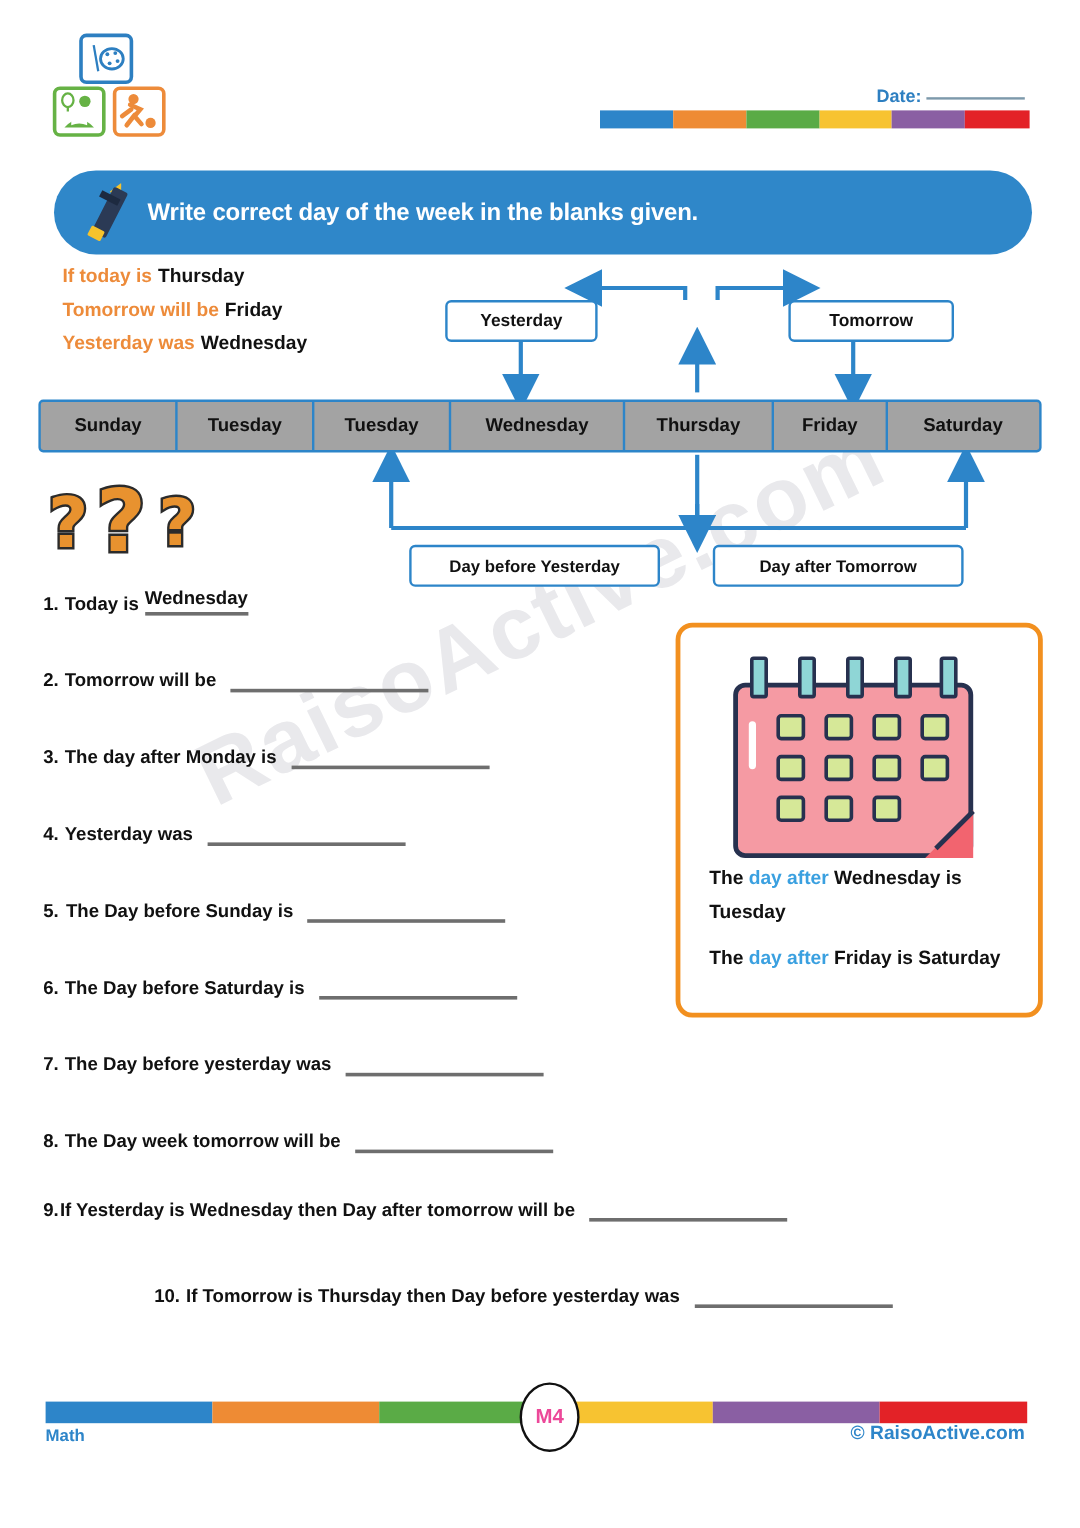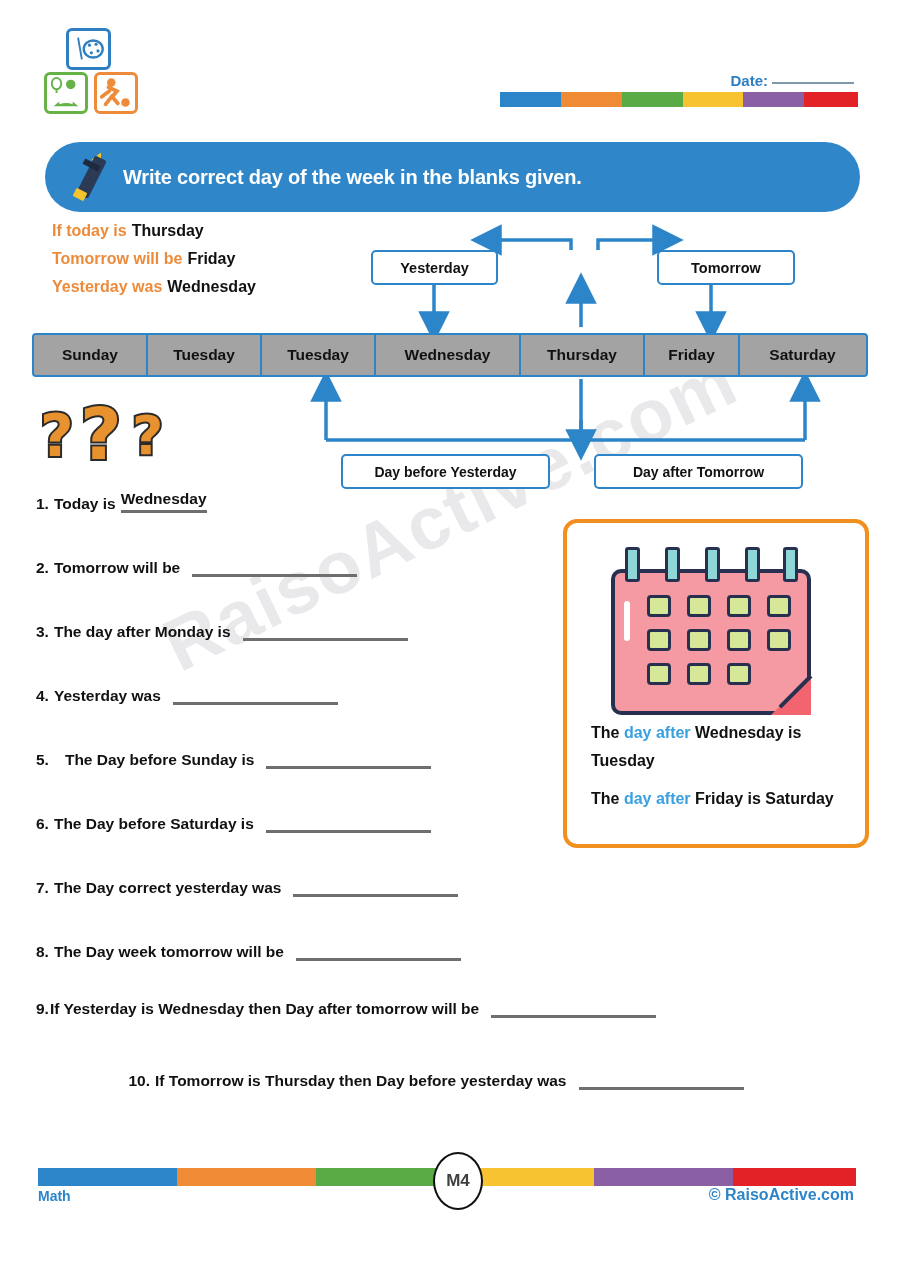--- a/index.html
+++ b/index.html
@@ -141,21 +141,21 @@
   .cal-line { position:absolute; font-size:16px; font-weight:800; color:#111; line-height:1.75; }
   #cl1 { left:24px; top:196px; width:268px; }
   #cl2 { left:24px; top:262px; width:268px; }
   .hl { color:#3aa0e0; }
 
   
   #m4 {
     position:absolute; left:433px; top:1152px; width:50px; height:58px;
     border:2.5px solid #111; border-radius:50%; background:#fff; z-index:5;
     display:flex; align-items:center; justify-content:center;
-    font-size:17px; font-weight:800; color:#404040;
+    font-size:17px; font-weight:800; color:#ec4899;
   }
   #foot-math { position:absolute; left:38px; top:1188px; font-size:14px; font-weight:800; color:#2d85c9; }
   #foot-copy { position:absolute; right:46px; top:1186px; font-size:16px; font-weight:700; color:#2d85c9; }
 </style>
 </head>
 <body>
 
 <div id="page">
 
   <div id="watermark">RaisoActive.com</div>
@@ -301,33 +301,33 @@
     </div>
 
     <div class="q" style="margin-bottom:46px">
       <span class="txt">4.</span>
       <span class="txt" style="margin-left:5px">Yesterday was</span>
       <span class="blank" style="width:165px"></span>
     </div>
 
     <div class="q" style="margin-bottom:46px">
       <span class="txt">5.</span>
-      <span class="txt" style="margin-left:16px">The Day before Sunday is</span>
+      <span class="txt" style="margin-left:6px">The Day before Sunday is</span>
       <span class="blank" style="width:165px"></span>
     </div>
 
     <div class="q" style="margin-bottom:46px">
       <span class="txt">6.</span>
       <span class="txt" style="margin-left:5px">The Day before Saturday is</span>
       <span class="blank" style="width:165px"></span>
     </div>
 
     <div class="q" style="margin-bottom:46px">
       <span class="txt">7.</span>
-      <span class="txt" style="margin-left:5px">The Day correct yesterday was</span>
+      <span class="txt" style="margin-left:5px">The Day before yesterday was</span>
       <span class="blank" style="width:165px"></span>
     </div>
 
     <div class="q" style="margin-bottom:46px">
       <span class="txt">8.</span>
       <span class="txt" style="margin-left:5px">The Day week tomorrow will be</span>
       <span class="blank" style="width:165px"></span>
     </div>
 
     <div id="q9">

